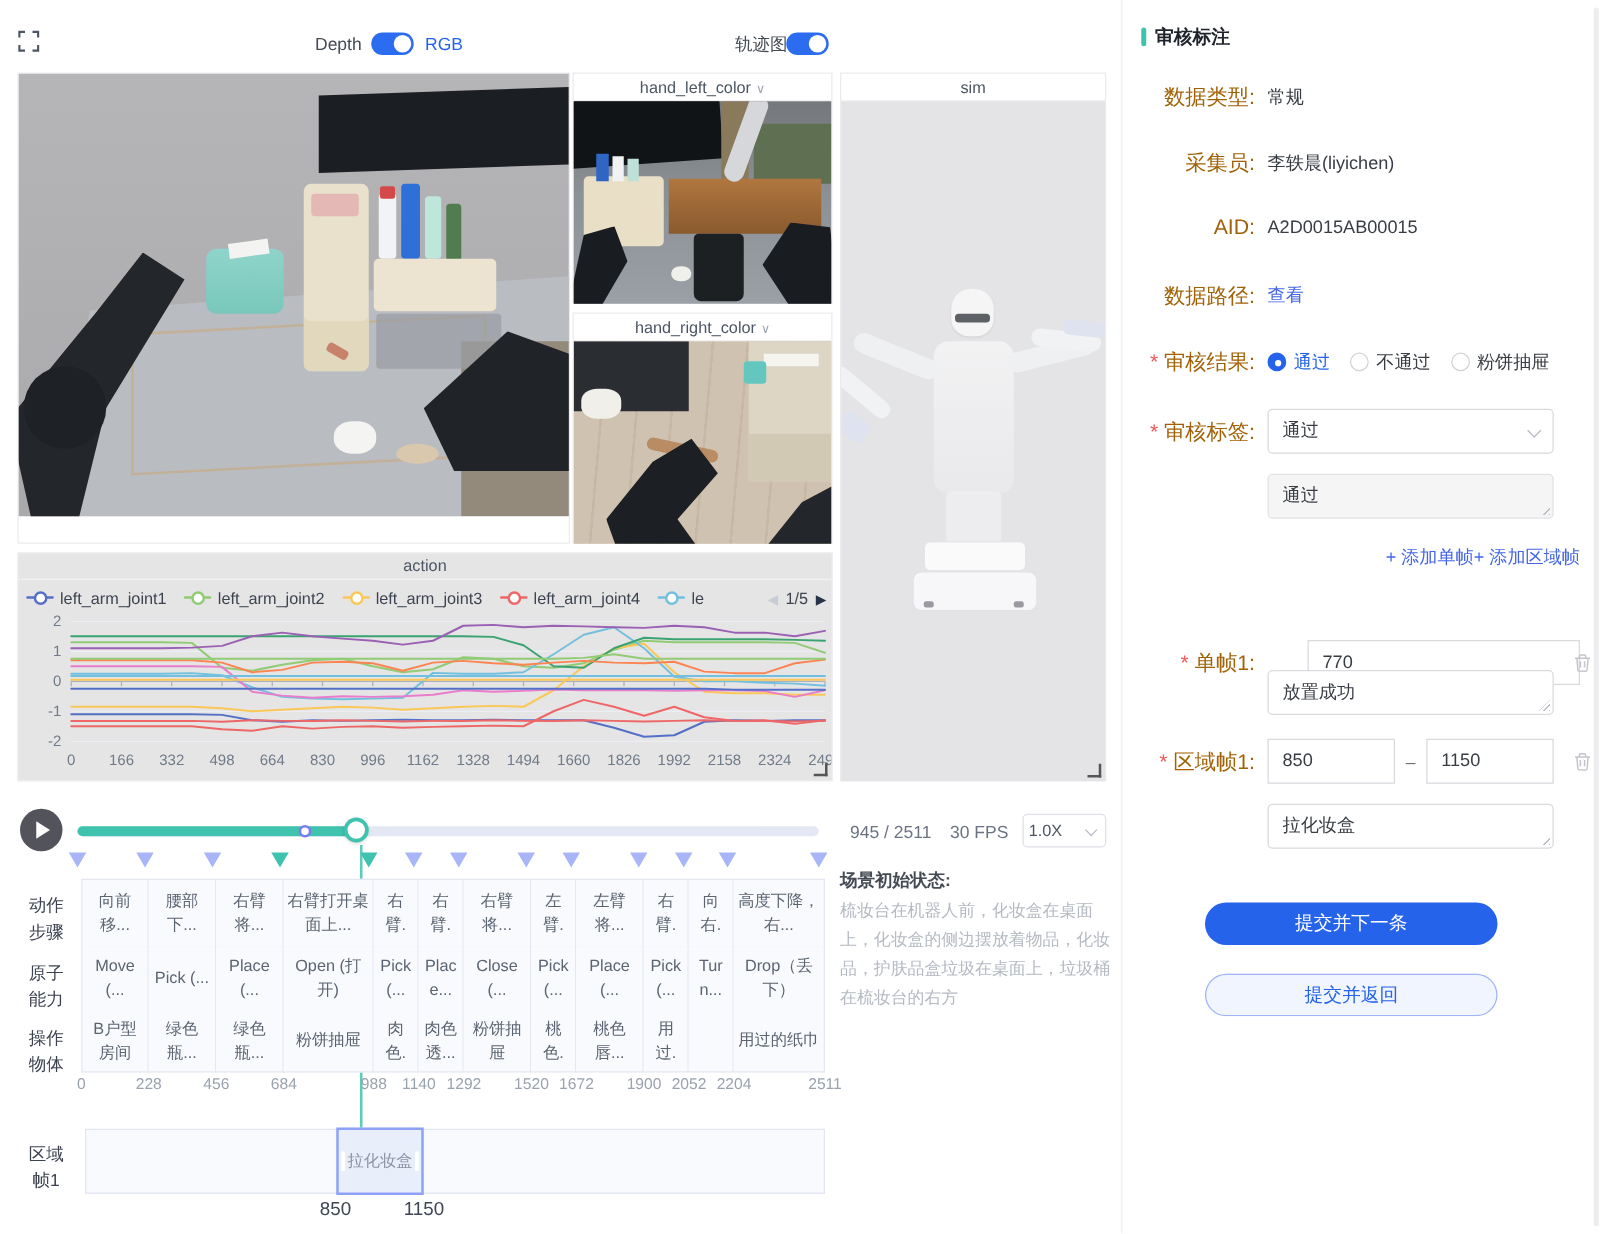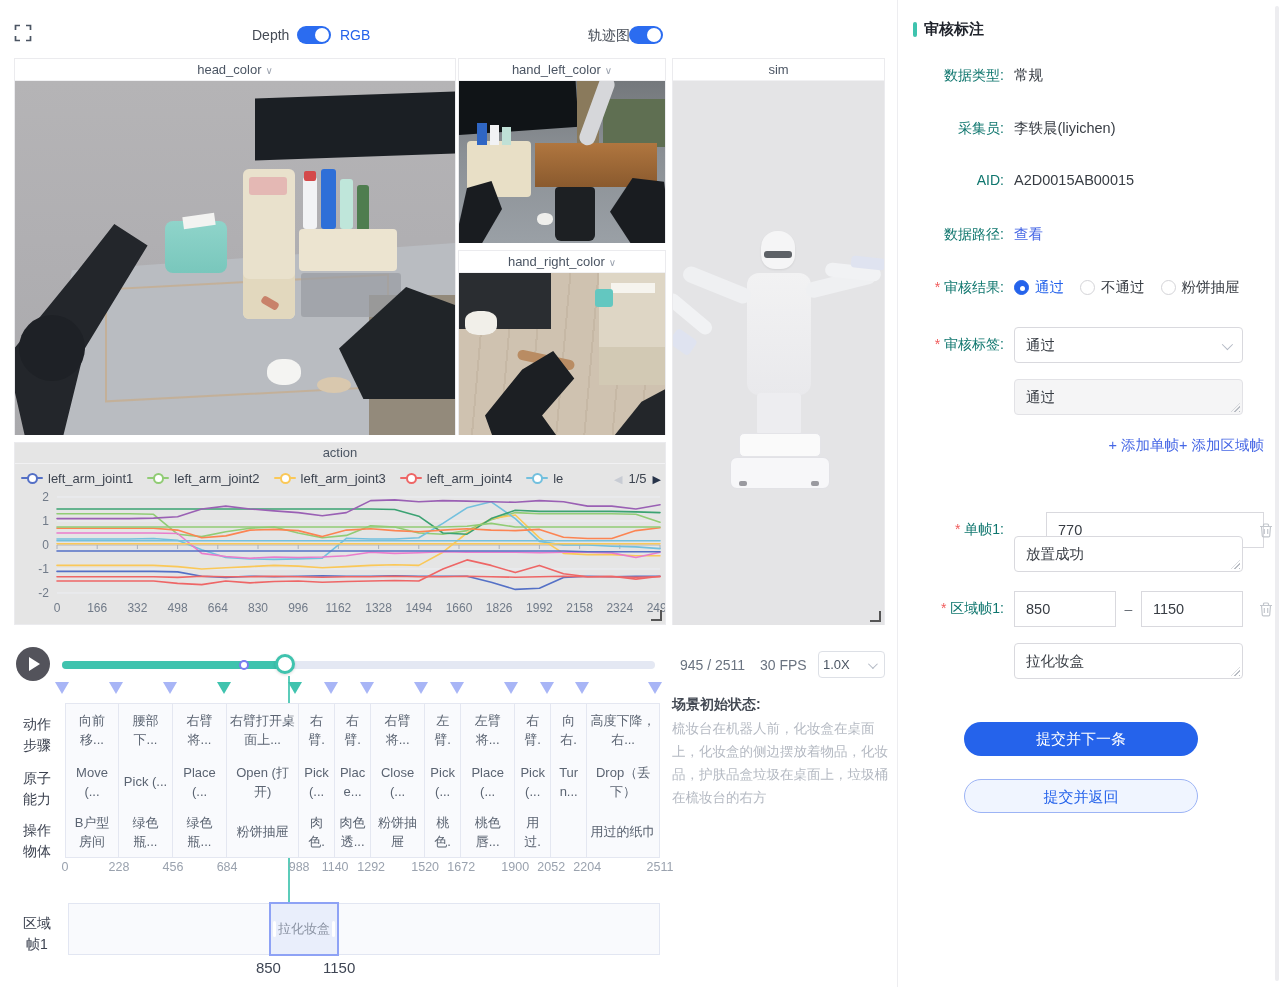--- a/index.html
+++ b/index.html
@@ -73,21 +73,21 @@
 
   .resize-corner{width:9px;height:9px;border-right:2px solid #555;border-bottom:2px solid #555;}
 
   
   .rpanel{left:897px;top:0;width:383px;height:987px;background:#fff;border-left:1px solid #ededf0;box-sizing:border-box;}
   .rp-clip{position:absolute;left:0;top:0;width:383px;height:813px;overflow:hidden;}
   .rp-head{position:absolute;left:15px;top:20px;display:flex;align-items:center;gap:7px;}
   .rp-head-bar{width:4px;height:15px;background:#3fc3ae;border-radius:2px;}
   .rp-head-title{font-size:15px;font-weight:bold;color:#1f232b;}
   .rp-row{position:absolute;left:14px;width:352px;display:flex;align-items:center;}
-  .rp-label{width:92px;text-align:right;font-size:14px;color:#0f766e;flex:none;margin-right:10px;white-space:nowrap;}
+  .rp-label{width:92px;text-align:right;font-size:17px;color:#a16207;flex:none;margin-right:10px;white-space:nowrap;}
   .rp-label.req::before{content:'* ';color:#f05b5b;}
   .rp-value{font-size:14.5px;color:#383d44;}
   .rp-link{font-size:14.5px;color:#4667e5;cursor:pointer;}
   .radio{display:inline-flex;align-items:center;gap:6px;margin-right:16px;cursor:pointer;font-size:14.5px;color:#383d44;}
   .radio .rb{width:15px;height:15px;border-radius:50%;border:1px solid #d4d4d8;box-sizing:border-box;background:#fff;flex:none;}
   .radio.sel .rb{background:#2563eb;border-color:#2563eb;position:relative;}
   .radio.sel .rb::after{content:'';position:absolute;left:5px;top:5px;width:5px;height:5px;border-radius:50%;background:#fff;}
   .radio.sel{color:#2563eb;}
   .rp-select{position:relative;width:229px;height:36px;border:1px solid #d9d9de;border-radius:4px;box-sizing:border-box;font-size:14.5px;color:#383d44;line-height:34px;padding-left:11px;cursor:pointer;background:#fff;}
   .rp-select::after{content:'';position:absolute;right:12px;top:14px;width:7px;height:7px;border-right:1.5px solid #b3b9c4;border-bottom:1.5px solid #b3b9c4;transform:rotate(45deg) translateY(-2px);}
@@ -113,21 +113,20 @@
   <svg class="abs fs-icon" viewBox="0 0 18 18">
     <path d="M1.5 6V1.5H6 M12 1.5h4.5V6 M16.5 12v4.5H12 M6 16.5H1.5V12" fill="none" stroke="#4b5563" stroke-width="1.7"></path>
   </svg>
   <span class="abs tg-label" style="left:252px;">Depth</span>
   <div class="abs toggle" style="left:297px;"></div>
   <span class="abs rgb" style="left:340px;">RGB</span>
   <span class="abs tg-label" style="left:588px;">轨迹图</span>
   <div class="abs toggle" style="left:629px;"></div>
 
   <div class="abs cam" style="left:14px;top:58px;width:442px;height:377px;">
-    <div class="cam-title"><span>head_color</span><span class="chev">∨</span></div>
     <div class="cam-img" style="width:440px;height:354px;background:linear-gradient(180deg,#b5b4b6 0%,#b0afb2 45%,#a9a9ac 100%);">
       <div class="shape" style="right:0;top:14px;width:200px;height:62px;background:#1b1f24;transform:skewY(-2deg);"></div>
       <div class="shape" style="left:28px;top:158px;width:412px;height:196px;background:#b9bcc1;clip-path:polygon(7% 16%,100% 2%,100% 100%,0 100%);"></div>
       <div class="shape" style="left:90px;top:200px;width:280px;height:110px;border:2px solid #c9a87e;opacity:.6;transform:skewY(-3deg);"></div>
       <div class="shape" style="right:0;bottom:0;width:86px;height:140px;background:#938a7b;"></div>
       <div class="shape" style="left:150px;top:140px;width:62px;height:52px;background:linear-gradient(180deg,#8fd4ca,#79c7bc);border-radius:8px;"></div>
       <div class="shape" style="left:168px;top:134px;width:32px;height:12px;background:#f3f3f1;transform:rotate(-8deg);"></div>
       <div class="shape" style="left:228px;top:88px;width:52px;height:150px;background:#e9e1cc;border-radius:6px;box-shadow:inset 0 -40px 0 #e2d8be;"></div>
       <div class="shape" style="left:234px;top:96px;width:38px;height:18px;background:#e4b8b4;border-radius:3px;"></div>
       <div class="shape" style="left:288px;top:96px;width:14px;height:52px;background:#f2f3f5;border-radius:3px;"></div>

